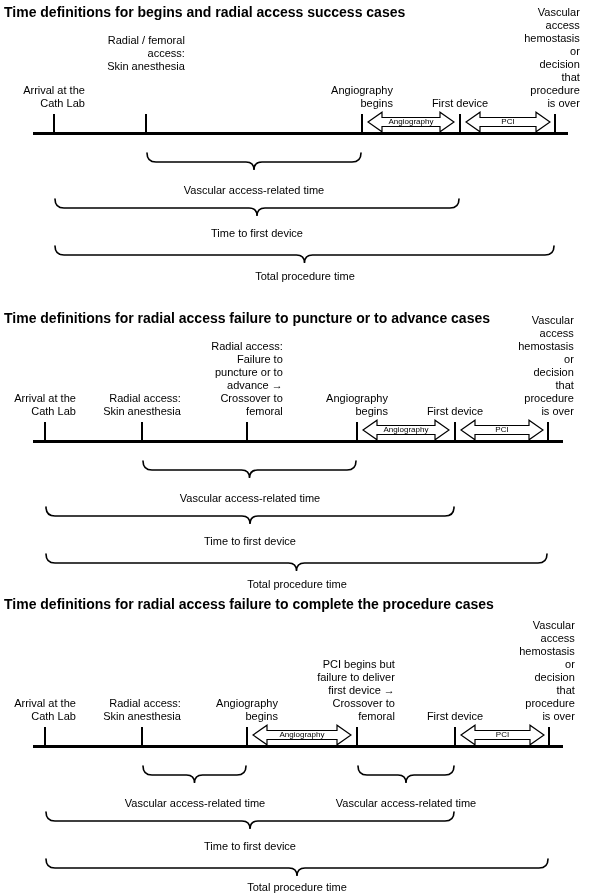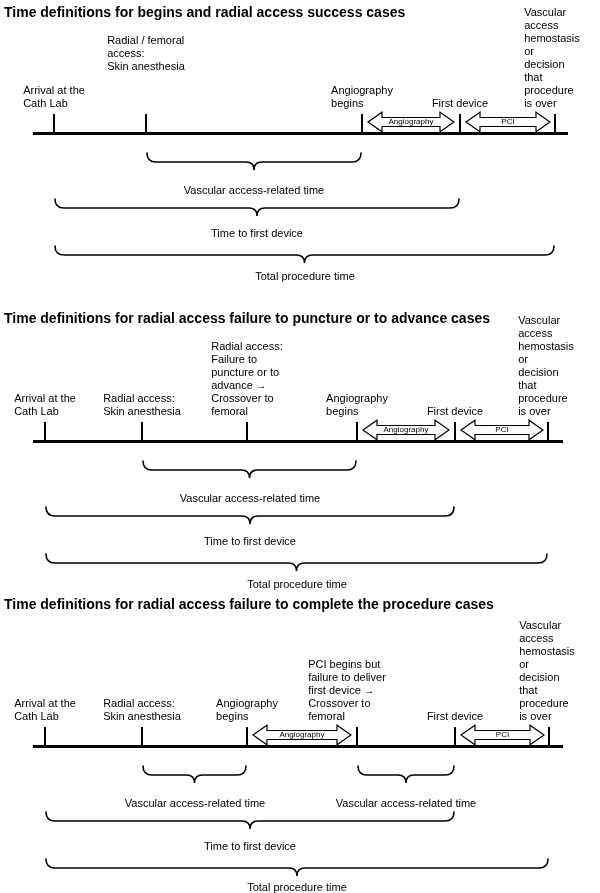--- a/index.html
+++ b/index.html
@@ -9,21 +9,21 @@
     font-family:"Liberation Sans",sans-serif;color:#000;overflow:hidden;
   }
   .ptitle{
     position:absolute;left:4px;margin:0;font-size:14px;font-weight:bold;
     white-space:nowrap;letter-spacing:0;
   }
   .baseline{position:absolute;height:3px;background:#000;}
   .tick{position:absolute;width:2px;height:20px;background:#000;}
   .evlabel{
     position:absolute;transform:translateX(-50%);
-    font-size:11px;line-height:13px;text-align:left;white-space:pre-line;
+    font-size:11px;line-height:13px;text-align:right;white-space:pre-line;
   }
   .arrow{position:absolute;height:22px;}
   .arrow svg{position:absolute;left:0;top:0;display:block;}
   .atext{
     position:absolute;left:0;right:0;top:50%;transform:translateY(-52%);
     text-align:center;font-size:8px;line-height:8px;
   }
   .brace{position:absolute;display:block;overflow:visible;}
   .blabel{
     position:absolute;transform:translateX(-50%);
@@ -155,21 +155,21 @@
     <div class="tick" style="left:356px;top:727px"></div>
     <div class="tick" style="left:454px;top:727px"></div>
     <div class="tick" style="left:548px;top:727px"></div>
 
     <div class="evlabel" style="left:45px;bottom:170px">Arrival at the
 Cath Lab</div>
     <div class="evlabel" style="left:142px;bottom:170px">Radial access:
 Skin anesthesia</div>
     <div class="evlabel" style="left:247px;bottom:170px">Angiography
 begins</div>
-    <div class="evlabel" style="left:347px;bottom:170px">PCI begins but
+    <div class="evlabel" style="left:356px;bottom:170px">PCI begins but
 failure to deliver
 first device →
 Crossover to
 femoral</div>
     <div class="evlabel" style="left:455px;bottom:170px">First device</div>
     <div class="evlabel" style="left:547px;bottom:170px">Vascular access
 hemostasis or
 decision that
 procedure is over</div>
 

